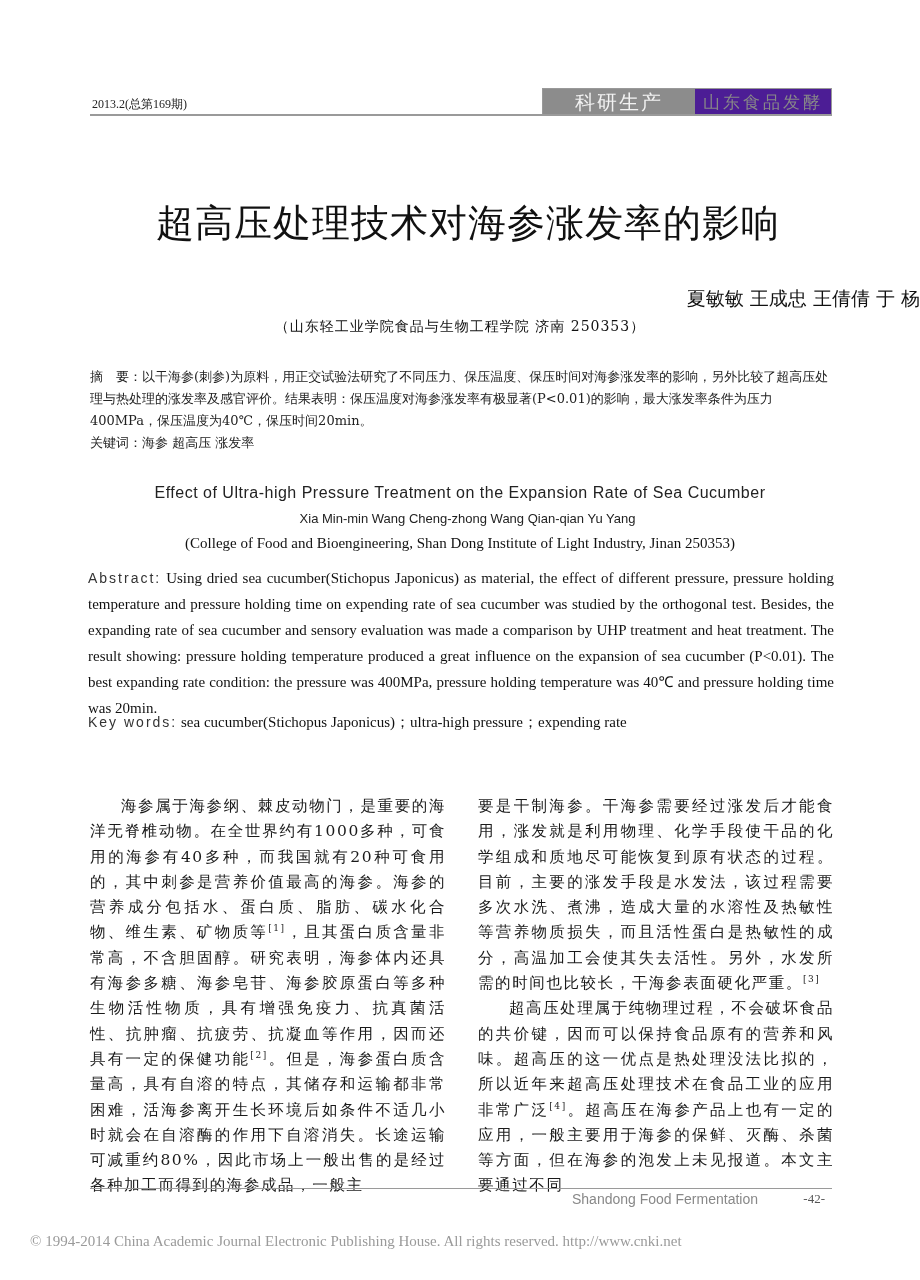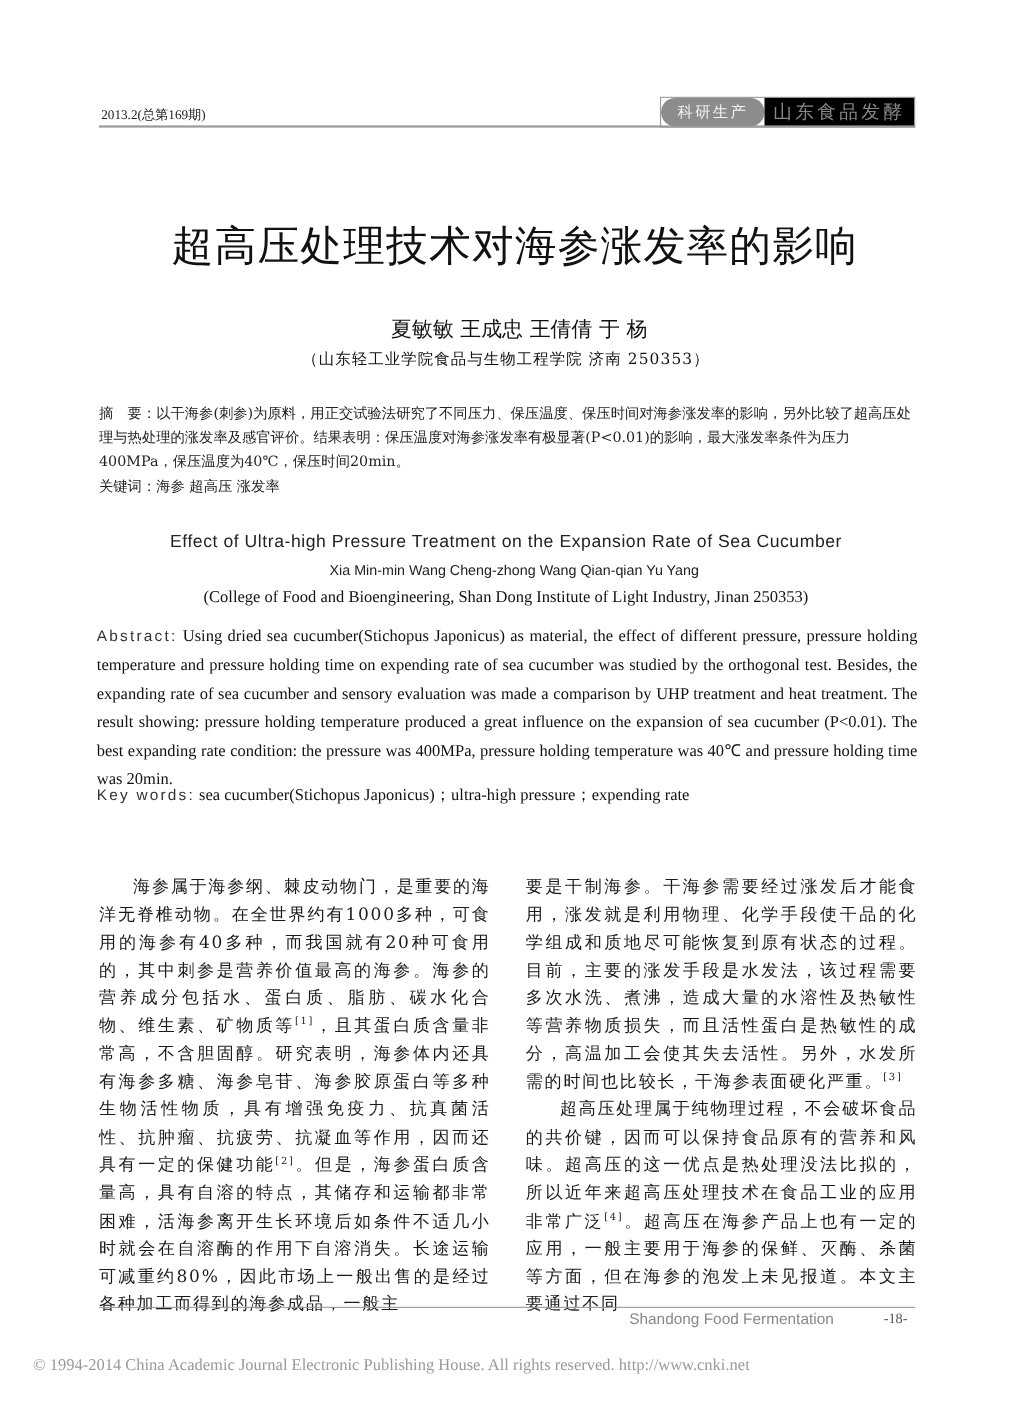--- a/index.html
+++ b/index.html
@@ -4,27 +4,27 @@
 <style>
   html, body { margin: 0; padding: 0; background: #ffffff; }
   body { width: 920px; height: 1280px; position: relative; overflow: hidden;
          font-family: "DejaVu Serif", "Liberation Serif", serif; color: #111; }
   .header-left { position: absolute; left: 92px; top: 96px; font-size: 12px; color: #222;
                  font-family: "Liberation Serif", serif; }
   .header-rule { position: absolute; left: 90px; right: 88px; top: 114px; height: 0;
                  border-top: 2px solid #9a9a9a; }
   .badge-wrap { position: absolute; right: 88px; top: 88px; height: 26px; display: flex;
                 border: 1px solid #999; }
-  .badge-dark { background: #8c8c8c; color: #f2f2f2; font-size: 14px; line-height: 26px;
-                padding: 0 15px; letter-spacing: 2px; border-radius: 13px; }
-  .badge-light { background: #000000; color: #888; font-size: 17px; line-height: 26px;
+  .badge-dark { background: #8c8c8c; color: #f2f2f2; font-size: 20px; line-height: 26px;
+                padding: 0 32px; letter-spacing: 2px; }
+  .badge-light { background: #4c1d95; color: #888; font-size: 17px; line-height: 26px;
                  padding: 0 8px; letter-spacing: 3px; }
   .title { position: absolute; left: 16px; right: 0; top: 198px; text-align: center;
            font-size: 38px; letter-spacing: 1px; color: #111; }
-  .authors { position: absolute; left: 0; right: 0; top: 286px; text-align: center;
+  .authors { position: absolute; left: 0; right: 0; top: 286px; text-align: right;
              font-size: 19px; padding-left: 24px; }
   .affil { position: absolute; left: 0; right: 0; top: 318px; text-align: center;
            font-size: 14px; letter-spacing: 1px; }
   .abs-cn { position: absolute; left: 90px; width: 742px; top: 366px; font-size: 13px;
             line-height: 22px; color: #222; }
   .en-title { position: absolute; left: 0; right: 0; top: 484px; text-align: center;
               font-family: "Liberation Sans Narrow", "Liberation Sans", sans-serif;
               font-size: 16px; color: #222; letter-spacing: 0.5px; }
   .en-authors { position: absolute; left: 0; right: 0; top: 511px; text-align: center;
                 font-family: "Liberation Sans", sans-serif; font-size: 13px; color: #222; padding-left: 15px; }
@@ -82,14 +82,14 @@
   <p class="indent"><span>海参属于海参纲、棘皮动物门，是重要的海洋无脊椎动物。在全世界约有1000多种，可食用的海参有40多种，而我国就有20种可食用的，其中刺参是营养价值最高的海参。海参的营养成分包括水、蛋白质、脂肪、碳水化合物、维生素、矿物质等</span><sup>[1]</sup><span>，且其蛋白质含量非常高，不含胆固醇。研究表明，海参体内还具有海参多糖、海参皂苷、海参胶原蛋白等多种生物活性物质，具有增强免疫力、抗真菌活性、抗肿瘤、抗疲劳、抗凝血等作用，因而还具有一定的保健功能</span><sup>[2]</sup><span>。但是，海参蛋白质含量高，具有自溶的特点，其储存和运输都非常困难，活海参离开生长环境后如条件不适几小时就会在自溶酶的作用下自溶消失。长途运输可减重约80%，因此市场上一般出售的是经过各种加工而得到的海参成品，一般主</span></p>
 </div>
 
 <div class="col right">
   <p><span>要是干制海参。干海参需要经过涨发后才能食用，涨发就是利用物理、化学手段使干品的化学组成和质地尽可能恢复到原有状态的过程。目前，主要的涨发手段是水发法，该过程需要多次水洗、煮沸，造成大量的水溶性及热敏性等营养物质损失，而且活性蛋白是热敏性的成分，高温加工会使其失去活性。另外，水发所需的时间也比较长，干海参表面硬化严重。</span><sup>[3]</sup></p>
   <p class="indent"><span>超高压处理属于纯物理过程，不会破坏食品的共价键，因而可以保持食品原有的营养和风味。超高压的这一优点是热处理没法比拟的，所以近年来超高压处理技术在食品工业的应用非常广泛</span><sup>[4]</sup><span>。超高压在海参产品上也有一定的应用，一般主要用于海参的保鲜、灭酶、杀菌等方面，但在海参的泡发上未见报道。本文主要通过不同</span></p>
 </div>
 
 <div class="footer-rule"></div>
 <div class="footer-journal">Shandong Food Fermentation</div>
-<div class="footer-page">-18-</div>
+<div class="footer-page">-42-</div>
 <div class="copyright">© 1994-2014 China Academic Journal Electronic Publishing House. All rights reserved.    http://www.cnki.net</div>
 
 </body></html>

